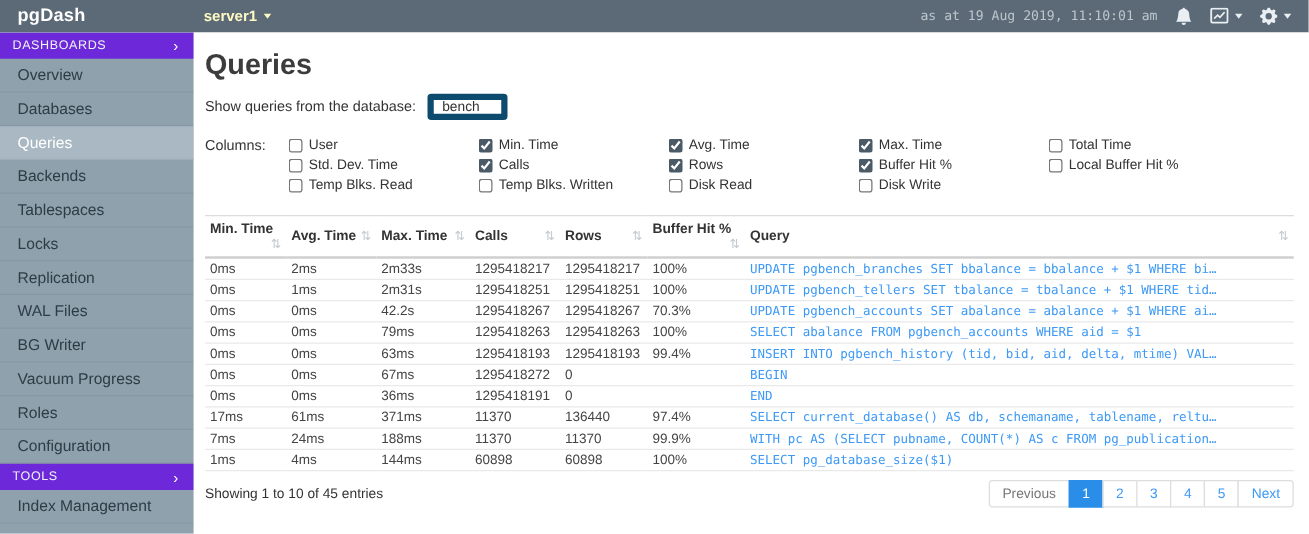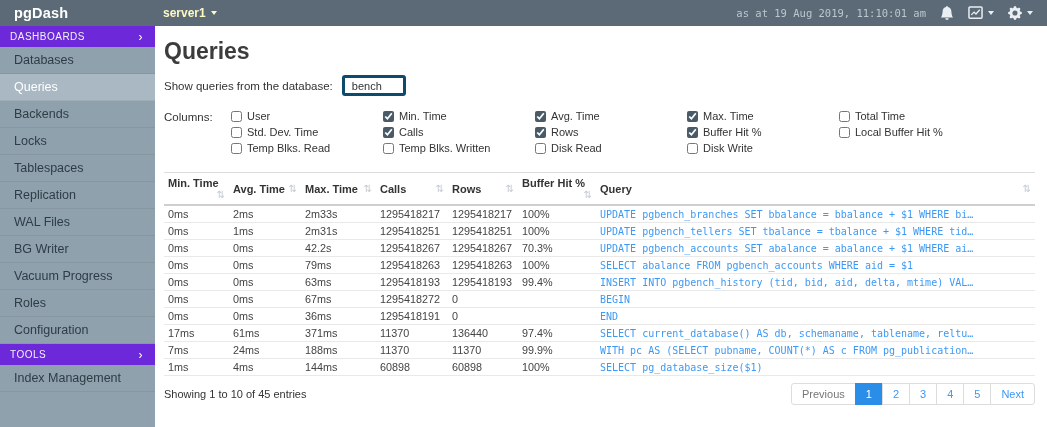--- a/index.html
+++ b/index.html
@@ -34,21 +34,21 @@
                border-bottom:1px solid rgba(0,0,0,0.06); cursor:pointer; }
   .side-item.active { background:#a9b8c2; color:#fff; }
 
   
   .main { position:absolute; top:26px; left:155px; right:0; bottom:0;
           background:#fff; padding:8px 12px 0 9px; overflow:hidden; }
   h1.page-title { font-size:23px; font-weight:600; color:#3c3c3c; margin:4px 0 10px; }
 
   .db-row { display:flex; align-items:center; gap:9px; font-size:11.5px;
             color:#333; margin-bottom:14px; }
-  input.text-input { border:3px solid #0c4a6e; border-radius:3px; font-size:11px;
+  input.text-input { border:5px solid #0c4a6e; border-radius:3px; font-size:11px;
                      color:#333; padding:3px 7px; height:21px;
                      font-family:"Liberation Sans", sans-serif; outline:none; }
   .db-input { width:64px; }
 
   .columns-row { display:flex; margin-bottom:14px; }
   .columns-label { width:67px; font-size:11.5px; color:#333; padding-top:1px; }
   .chk-groups { display:flex; flex:1; }
   .chk-group { width:152px; }
   .chk-group:last-child { width:auto; }
   .chk-item { display:flex; align-items:center; gap:5px; margin-bottom:4px;
@@ -120,25 +120,26 @@
         <span class="caret"></span>
       </span>
     </div>
   </div>
 
   <div class="sidebar">
     <div class="side-section">
       <span>DASHBOARDS</span>
       <span class="chev">›</span>
     </div>
+    <div class="side-item">Overview</div>
     <div class="side-item">Databases</div>
     <div class="side-item active">Queries</div>
     <div class="side-item">Backends</div>
+    <div class="side-item">Tablespaces</div>
     <div class="side-item">Locks</div>
-    <div class="side-item">Tablespaces</div>
     <div class="side-item">Replication</div>
     <div class="side-item">WAL Files</div>
     <div class="side-item">BG Writer</div>
     <div class="side-item">Vacuum Progress</div>
     <div class="side-item">Roles</div>
     <div class="side-item">Configuration</div>
     <div class="side-section">
       <span>TOOLS</span>
       <span class="chev">›</span>
     </div>

